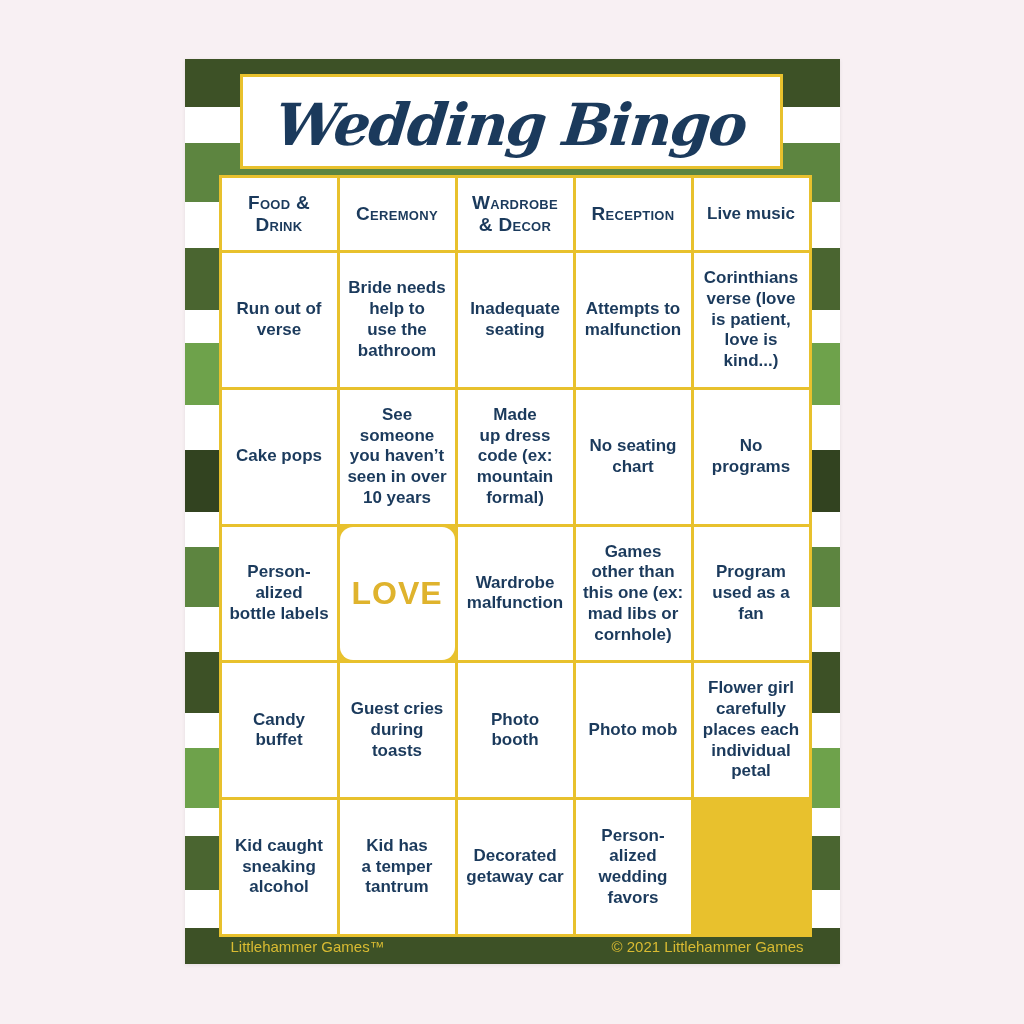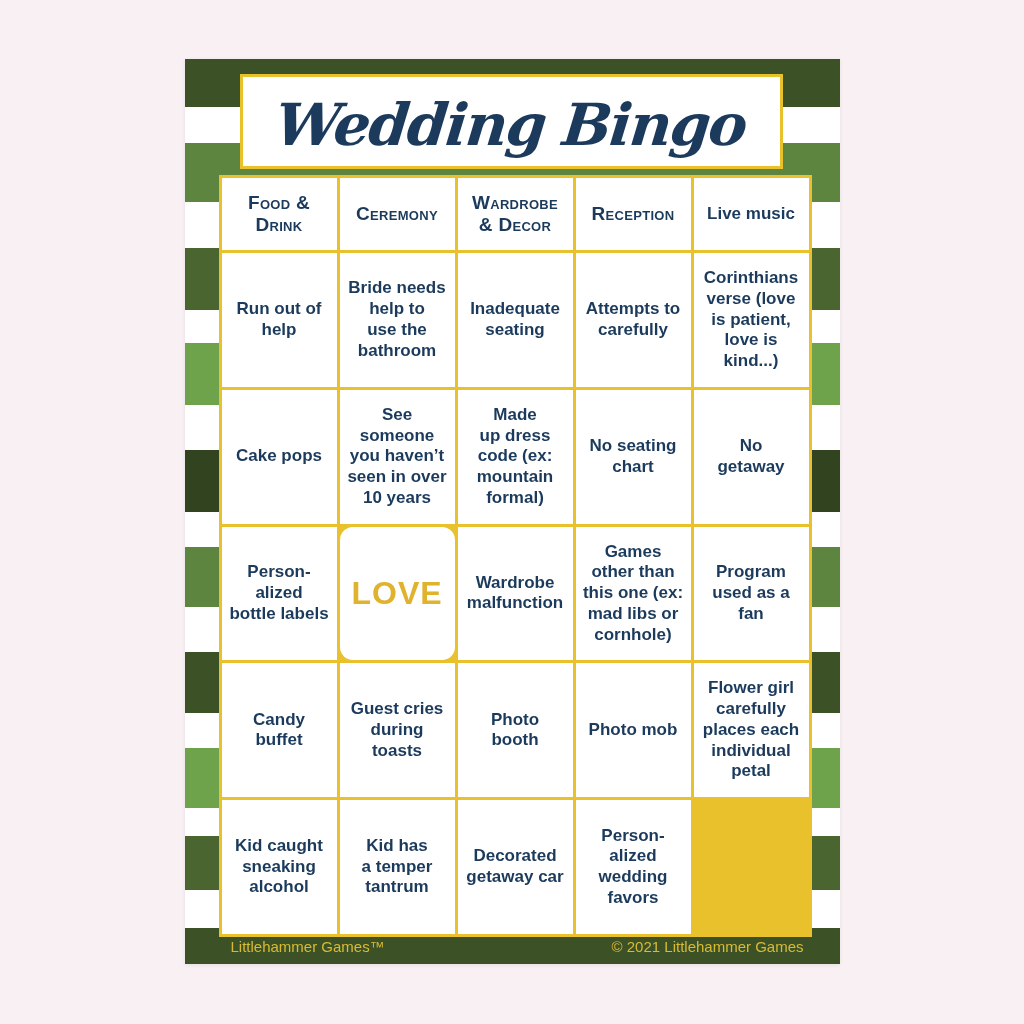--- a/index.html
+++ b/index.html
@@ -138,49 +138,49 @@
 
   <div class="bingo-grid">
       <div class="hcell">Food &amp;
 Drink</div>
       <div class="hcell">Ceremony</div>
       <div class="hcell">Wardrobe
 &amp; Decor</div>
       <div class="hcell">Reception</div>
       <div class="cell">Live music</div>
       <div class="cell">Run out of
-help</div>
+verse</div>
       <div class="cell">Bride needs
 help to
 use the
 bathroom</div>
       <div class="cell">Inadequate
 seating</div>
       <div class="cell">Attempts to
-carefully</div>
+malfunction</div>
       <div class="cell">Corinthians
 verse (love
 is patient,
 love is
 kind...)</div>
       <div class="cell">Cake pops</div>
       <div class="cell">See
 someone
 you haven’t
 seen in over
 10 years</div>
       <div class="cell">Made
 up dress
 code (ex:
 mountain
 formal)</div>
       <div class="cell">No seating
 chart</div>
       <div class="cell">No
-getaway</div>
+programs</div>
       <div class="cell">Person-
 alized
 bottle labels</div>
       <div class="cell free">LOVE</div>
       <div class="cell">Wardrobe
 malfunction</div>
       <div class="cell">Games
 other than
 this one (ex:
 mad libs or

